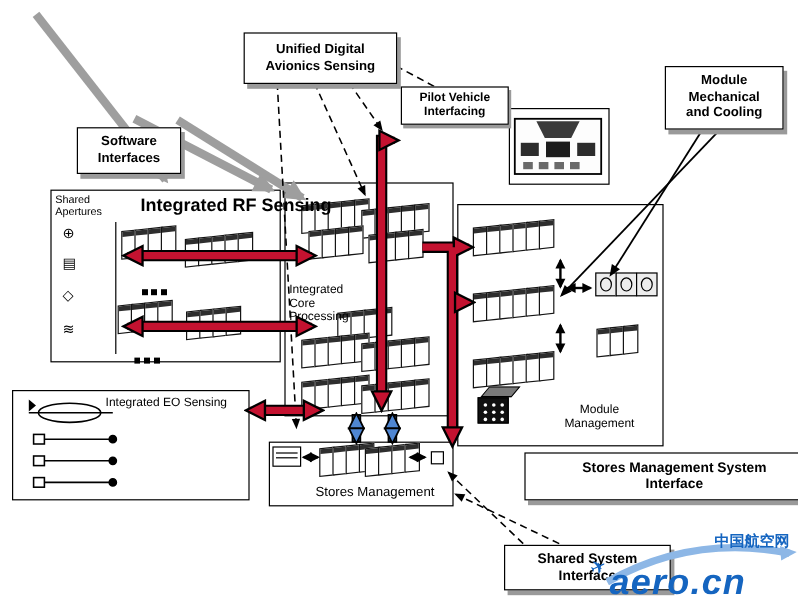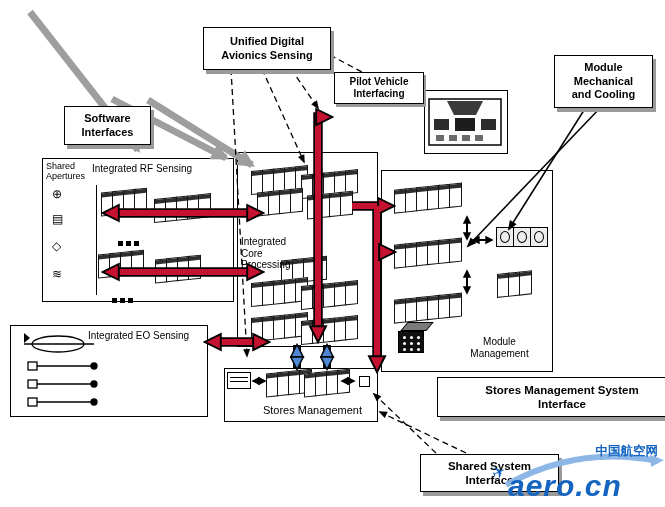--- a/index.html
+++ b/index.html
@@ -54,21 +54,21 @@
       <rect x="30" y="27" width="20" height="13" fill="#1d1d1d"></rect>
       <rect x="11" y="44" width="8" height="6" fill="#6a6a6a"></rect>
       <rect x="24" y="44" width="8" height="6" fill="#6a6a6a"></rect>
       <rect x="37" y="44" width="8" height="6" fill="#6a6a6a"></rect>
       <rect x="50" y="44" width="8" height="6" fill="#6a6a6a"></rect>
     </svg>
   </div>
 
   <div class="lbl" style="left:46px;top:161px;font-size:9px;width:52px;text-align:left;">Shared
 Apertures</div>
-  <div class="lbl" style="left:92px;top:163px;font-size:10px;">Integrated RF Sensing</div>
+  <div class="lbl" style="left:117px;top:163px;font-size:15px;font-weight:bold;">Integrated RF Sensing</div>
   <div class="lbl" style="left:241px;top:236px;font-size:10px;">Integrated
 Core
 Processing</div>
   <div class="lbl" style="left:88px;top:330px;font-size:10px;">Integrated EO Sensing</div>
   <div class="lbl" style="left:452px;top:336px;font-size:10px;width:95px;text-align:center;">Module
 Management</div>
   <div class="lbl" style="left:238px;top:404px;font-size:11px;width:124px;text-align:right;">Stores Management</div>
 
   <div class="ant" style="left:52px;top:188px;">⊕</div>
   <div class="ant" style="left:52px;top:213px;">▤</div>

